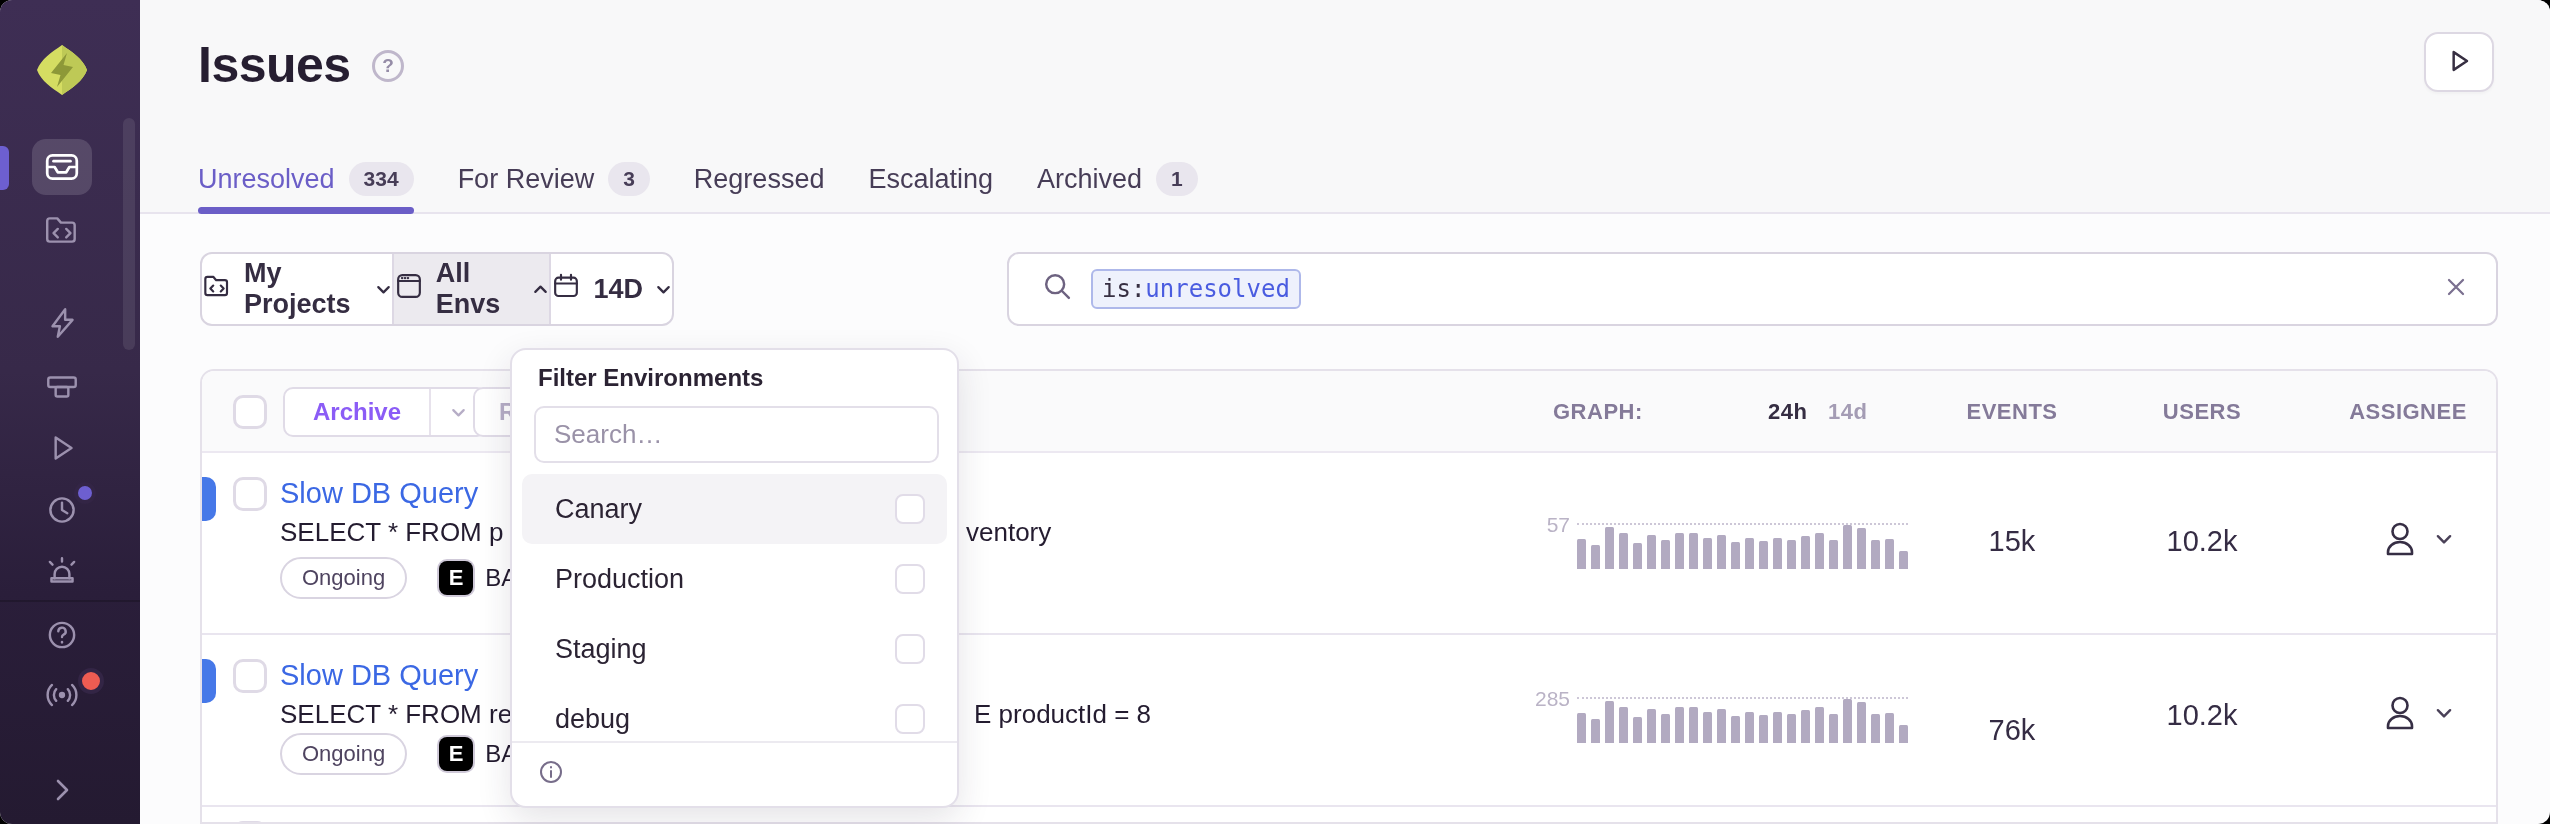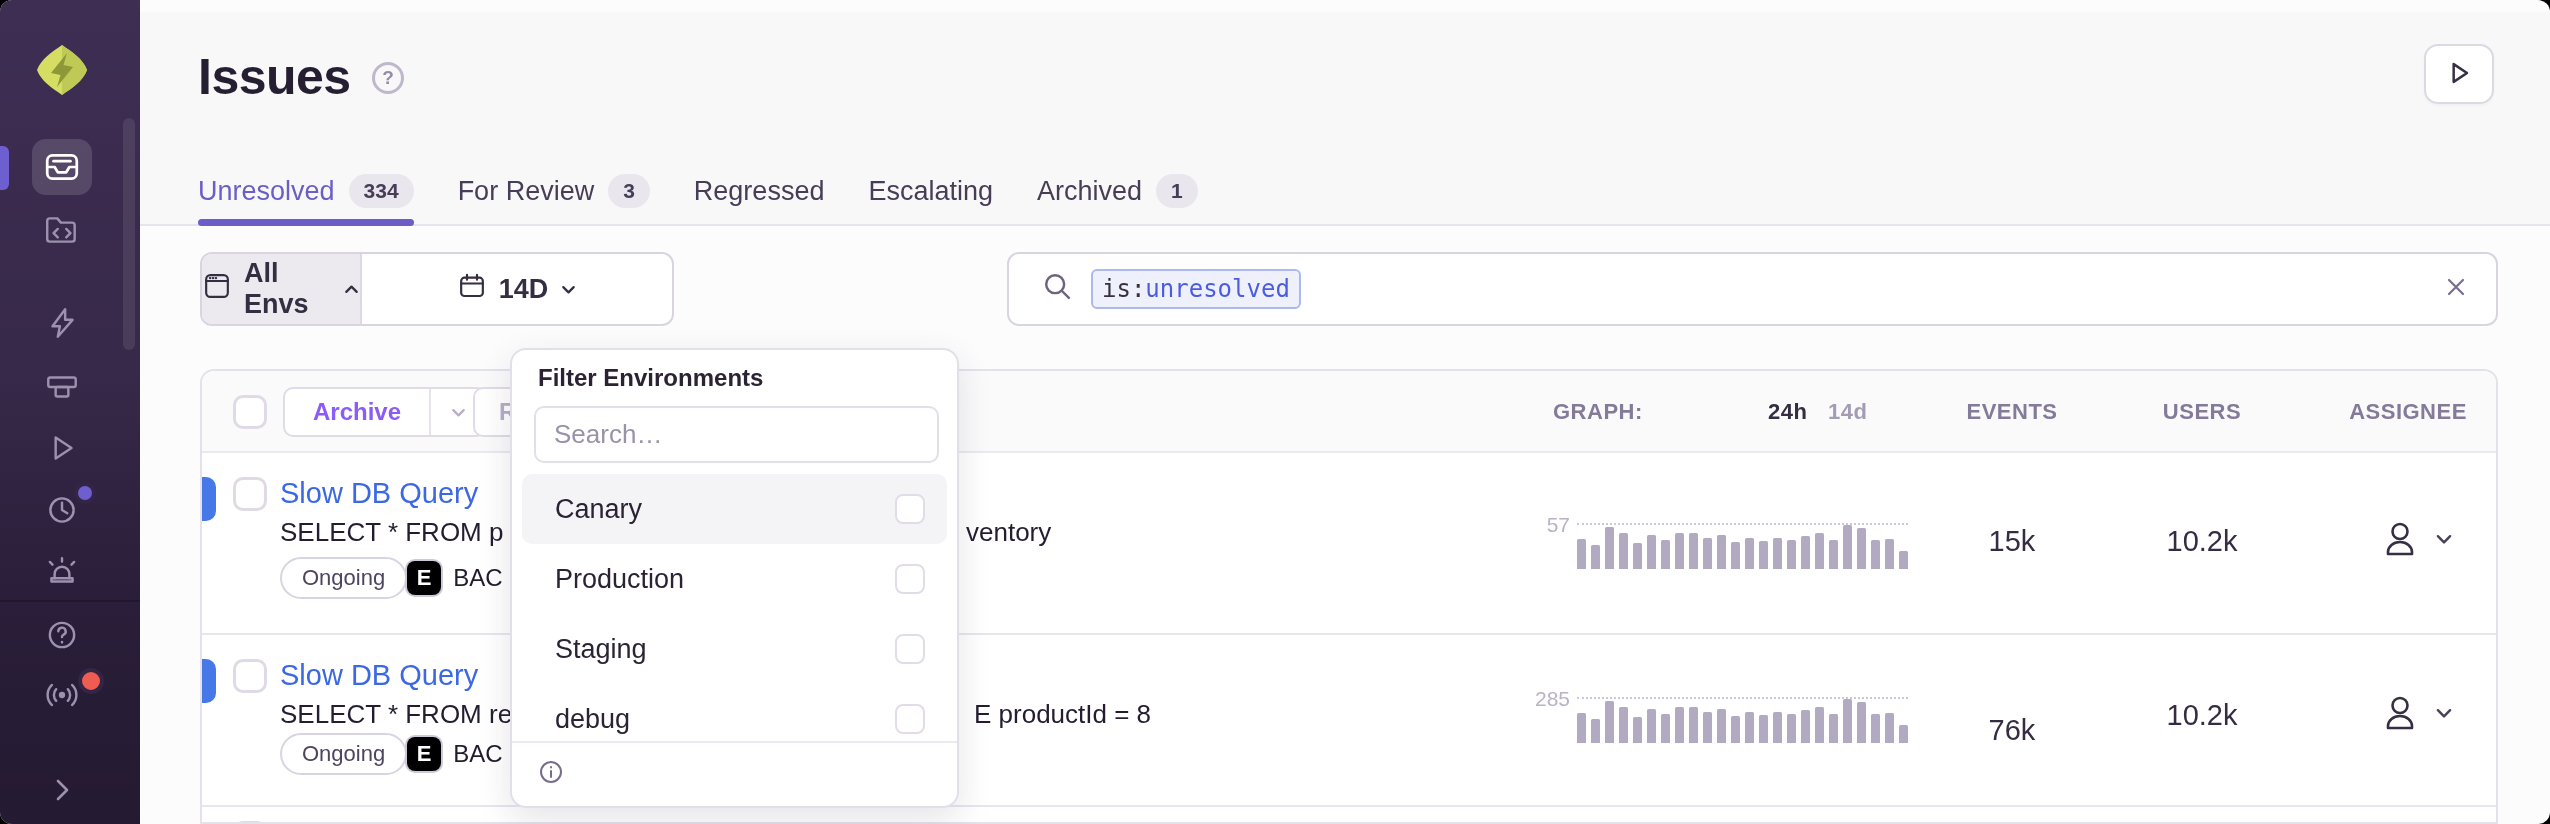--- a/index.html
+++ b/index.html
@@ -14,21 +14,21 @@
   .sb-icon svg { display:block; }
   .sb-active-bg { position:absolute; left:32px; top:139px; width:60px; height:56px; border-radius:14px; background:rgba(255,255,255,.14); }
   .sb-indicator { position:absolute; left:0; top:146px; width:9px; height:44px; border-radius:0 6px 6px 0; background:#6d5fd0; }
   .sb-thumb { position:absolute; left:123px; top:118px; width:12px; height:232px; border-radius:6px; background:rgba(255,255,255,.09); }
   .sb-divider { position:absolute; left:0; top:600px; width:140px; height:2px; background:rgba(0,0,0,.2); }
   .sb-dot { position:absolute; border-radius:50%; border:4px solid #332545; }
   .dot-purple { left:74px; top:482px; width:22px; height:22px; background:#6d5fd0; }
   .dot-red { left:78px; top:668px; width:26px; height:26px; background:#ee5c52; }
 
   
-  .header-zone { position:absolute; left:140px; top:12px; width:2410px; height:214px; background:#f8f8f9; border-bottom:2px solid #e8e4ee; }
+  .header-zone { position:absolute; left:140px; top:0; width:2410px; height:214px; background:#f8f8f9; border-bottom:2px solid #e8e4ee; }
   .page-title { position:absolute; left:58px; top:36px; font-size:50px; font-weight:700; color:#261e31; letter-spacing:-0.5px; }
   .help-circle { position:absolute; left:232px; top:50px; width:32px; height:32px; border-radius:50%; border:3px solid #bfb7cb;
     color:#958ca7; font-size:19px; font-weight:700; display:flex; align-items:center; justify-content:center; }
   .play-btn { position:absolute; right:56px; top:32px; width:70px; height:60px; background:#fff; border:2px solid #ddd8e3;
     border-radius:14px; display:flex; align-items:center; justify-content:center; color:#372f42; box-shadow:0 2px 3px rgba(0,0,0,.03); }
   .tabs { position:absolute; left:58px; top:144px; height:70px; display:flex; gap:44px; align-items:center; }
   .tab { position:relative; height:70px; display:flex; align-items:center; gap:14px; font-size:27px; color:#473d57; cursor:default; }
   .tab .badge { background:#e9e6ee; color:#473d57; border-radius:999px; font-size:21px; font-weight:700; padding:5px 15px; }
   .tab.active { color:#6b5ec7; }
   .tab.active::after { content:""; position:absolute; left:0; right:0; bottom:0; height:7px; border-radius:5px; background:#6b5ec7; }
@@ -77,21 +77,21 @@
   .irow { position:absolute; left:0; right:0; }
   .irow.r1 { top:82px; height:182px; border-bottom:2px solid #e9e5ef; }
   .irow.r2 { top:264px; height:172px; border-bottom:2px solid #e9e5ef; }
   .irow.r3 { top:436px; height:60px; }
   .level-bar { position:absolute; left:0; top:24px; width:14px; height:44px; border-radius:0 10px 10px 0; background:#4678e8; }
   .irow .cb { position:absolute; left:31px; top:24px; }
   .irow.r3 .cb { top:14px; }
   .ititle { position:absolute; left:78px; top:24px; font-size:29px; font-weight:500; color:#3b68e4; }
   .isnip { position:absolute; left:78px; top:64px; font-size:26px; color:#241c30; }
   .isnip-r { position:absolute; top:64px; font-size:26px; color:#241c30; }
-  .ibadges { position:absolute; left:78px; top:104px; display:flex; align-items:center; }
+  .ibadges { position:absolute; left:78px; top:104px; display:flex; align-items:center; gap:32px; }
   .pill { border:2px solid #d9d4e1; border-radius:999px; padding:6px 20px; font-size:22px; color:#4f4460; }
   .pgroup { display:flex; align-items:center; gap:12px; }
   .pavatar { width:34px; height:34px; background:#000; color:#fff; border-radius:8px; font-size:22px; font-weight:700;
     display:flex; align-items:center; justify-content:center; box-shadow:0 0 0 2px #cfc9d8; }
   .plabel { font-size:24px; font-weight:500; color:#221a2e; }
   .gpeak { position:absolute; left:1284px; top:60px; width:84px; text-align:right; font-size:21px; color:#bab3c6; }
   .spark { position:absolute; left:1375px; top:62px; width:331px; height:54px; }
   .spark-line { position:absolute; left:0; right:0; top:8px; border-top:2px dotted #cdc7d7; }
   .spark-bars { position:absolute; left:0; right:0; bottom:0; height:44px; display:flex; align-items:flex-end; gap:5px; }
   .spark-bars .bar { width:9px; background:#b2aac1; border-radius:1.5px 1.5px 0 0; }
@@ -235,20 +235,34 @@
         <span>Escalating</span>
       </div>
       <div class="tab">
         <span>Archived</span>
         <span class="badge">1</span>
       </div>
     </nav>
   </header>
 
   <div class="filter-group">
+    <div class="fbtn projects">
+      <span>
+        <svg width="30" height="30" viewBox="0 0 36 36" fill="none" stroke="#352d42" stroke-width="2.6">
+          <path d="M4 12 v-2.5 a2.5 2.5 0 0 1 2.5 -2.5 h7 l3.5 4 h10.5 a2.5 2.5 0 0 1 2.5 2.5 v13 a2.5 2.5 0 0 1 -2.5 2.5 h-21 a2.5 2.5 0 0 1 -2.5 -2.5 Z"></path>
+          <path d="M13.5 17.5 l-3.5 3.5 3.5 3.5 M22.5 17.5 l3.5 3.5 -3.5 3.5"></path>
+        </svg>
+      </span>
+      <span>My Projects</span>
+      <span>
+        <svg class="chev" viewBox="0 0 18 18" fill="none" stroke="#352d42" stroke-width="2.4">
+            <path d="M3.5 6.5 l5.5 5.5 5.5 -5.5"></path>
+          </svg>
+      </span>
+    </div>
     <div class="fbtn envs">
       <span>
         <svg width="30" height="30" viewBox="0 0 36 36" fill="none" stroke="#352d42" stroke-width="2.6">
           <rect x="5" y="5" width="26" height="26" rx="5"></rect>
           <path d="M5 12 h26"></path>
           <path d="M9.5 8.5 h.5 M13 8.5 h.5 M16.5 8.5 h.5"></path>
         </svg>
       </span>
       <span>All Envs</span>
       <span>

